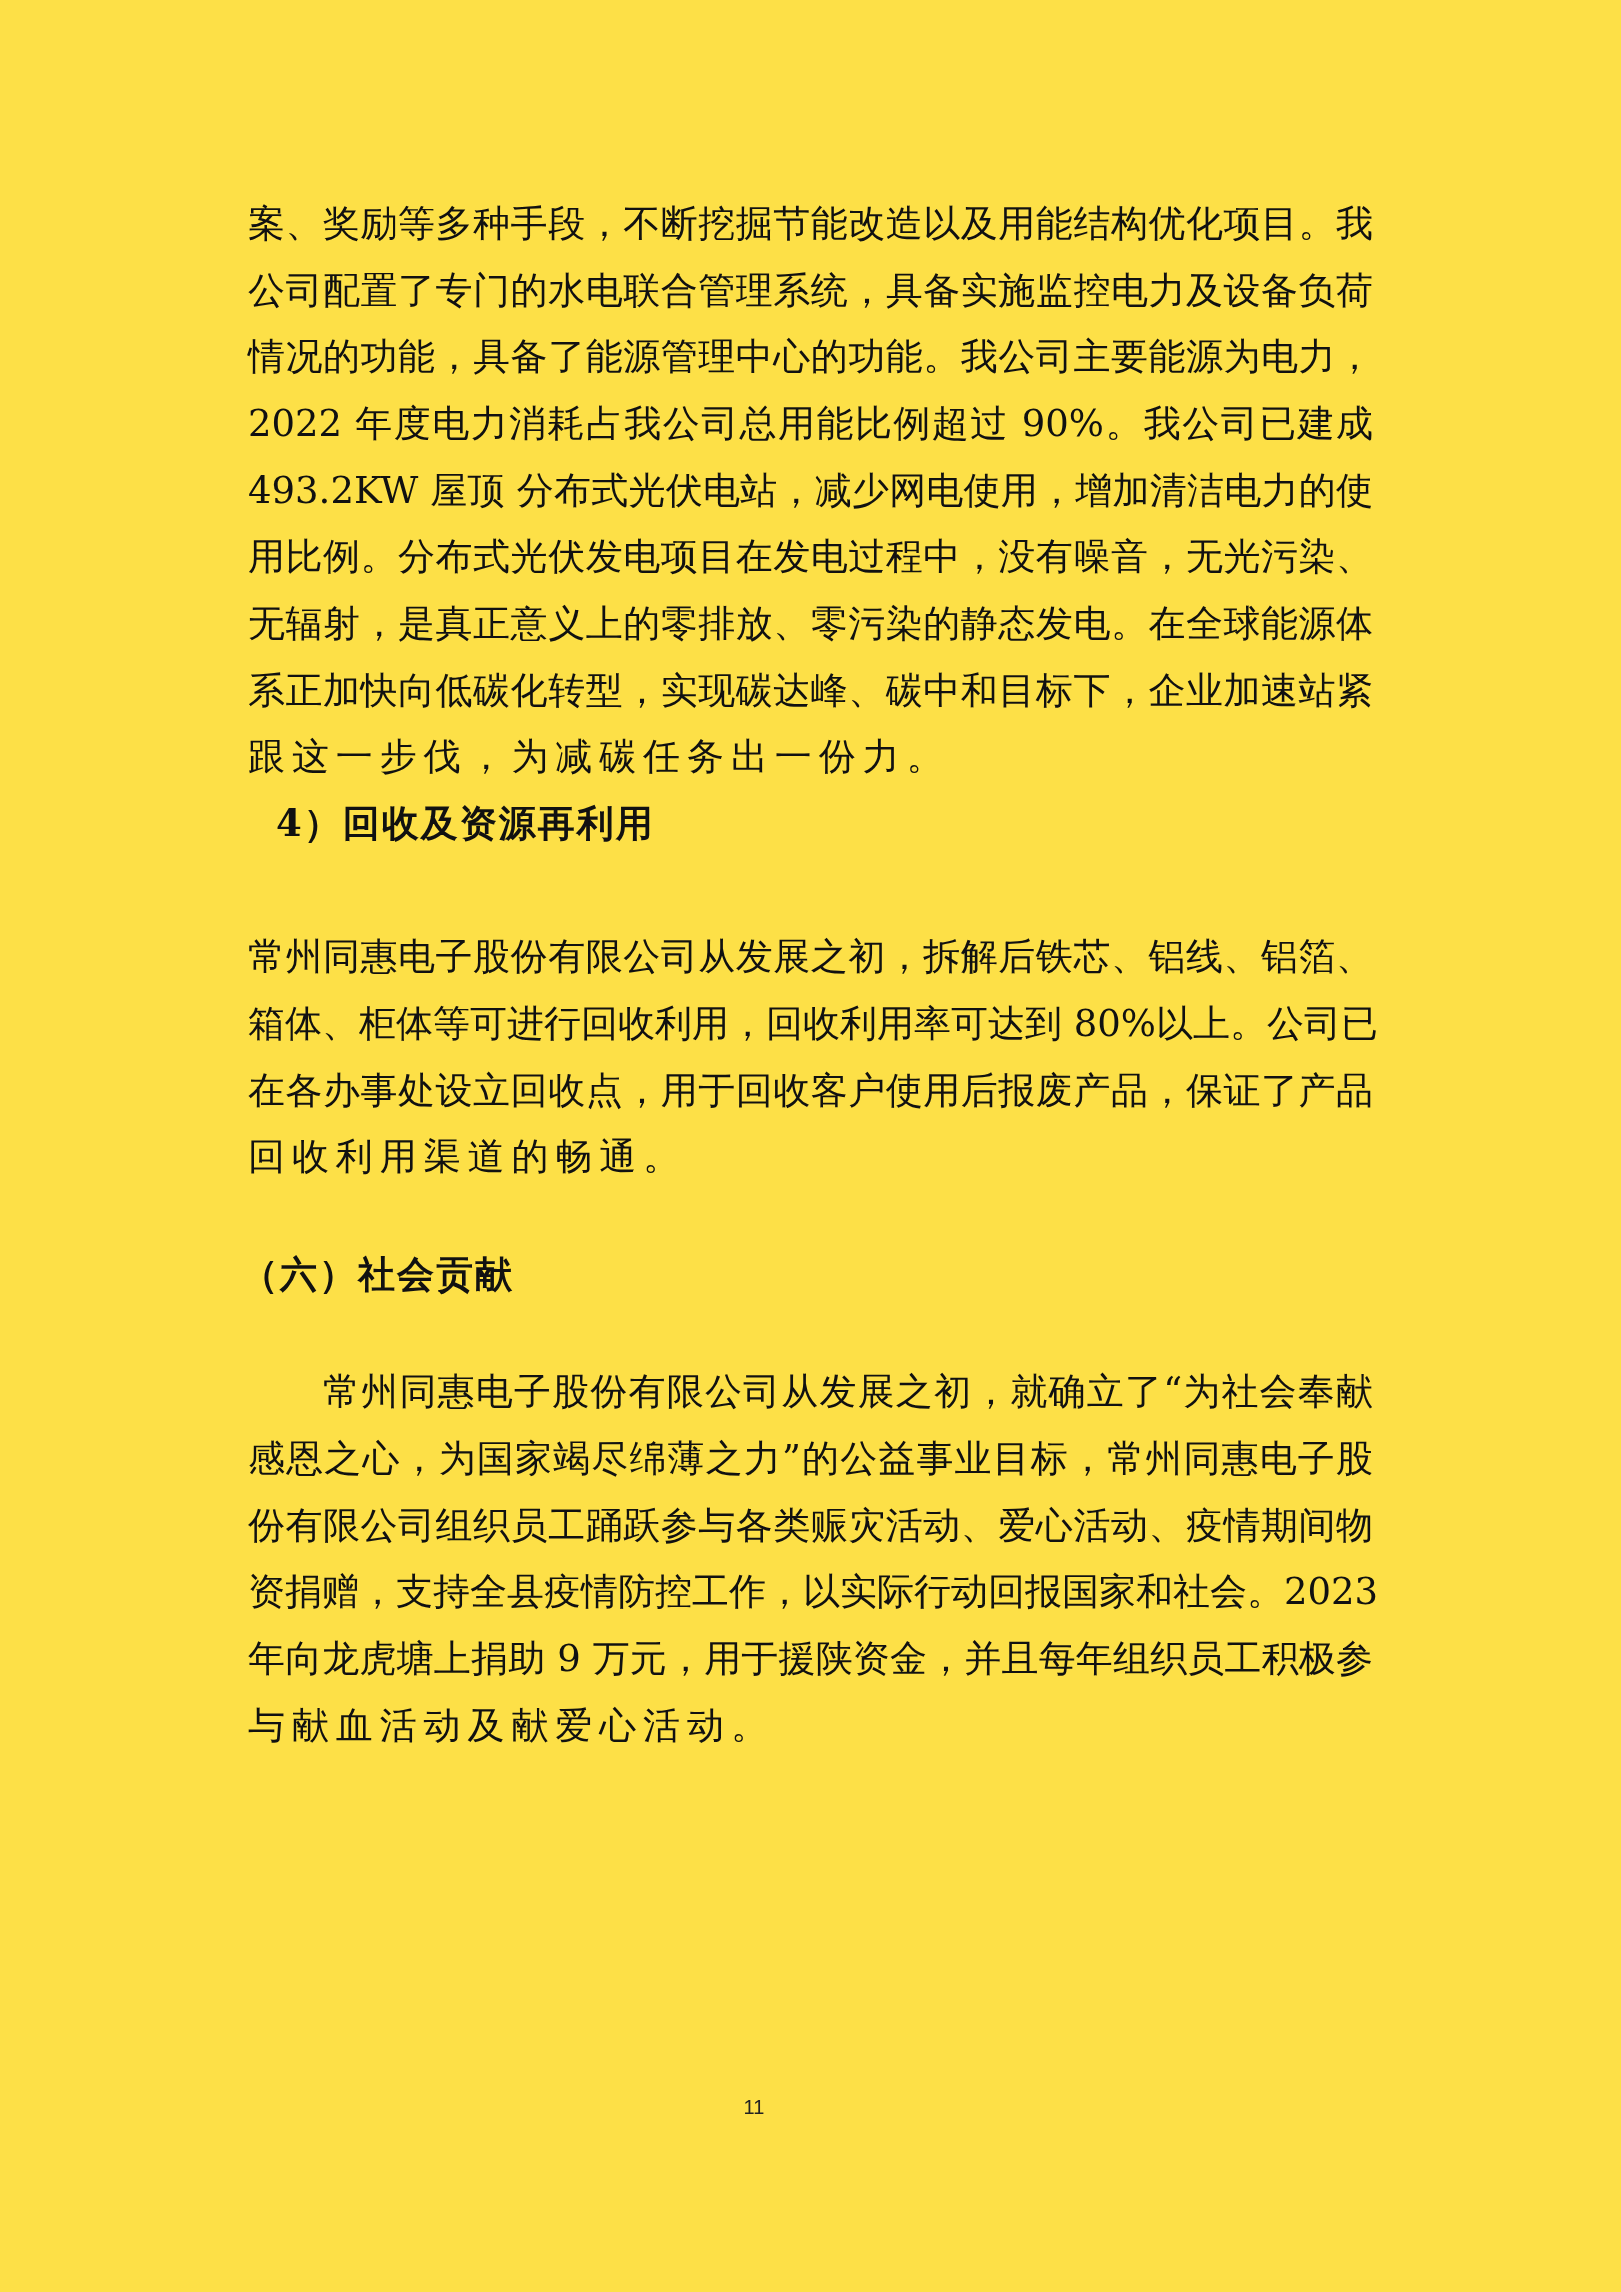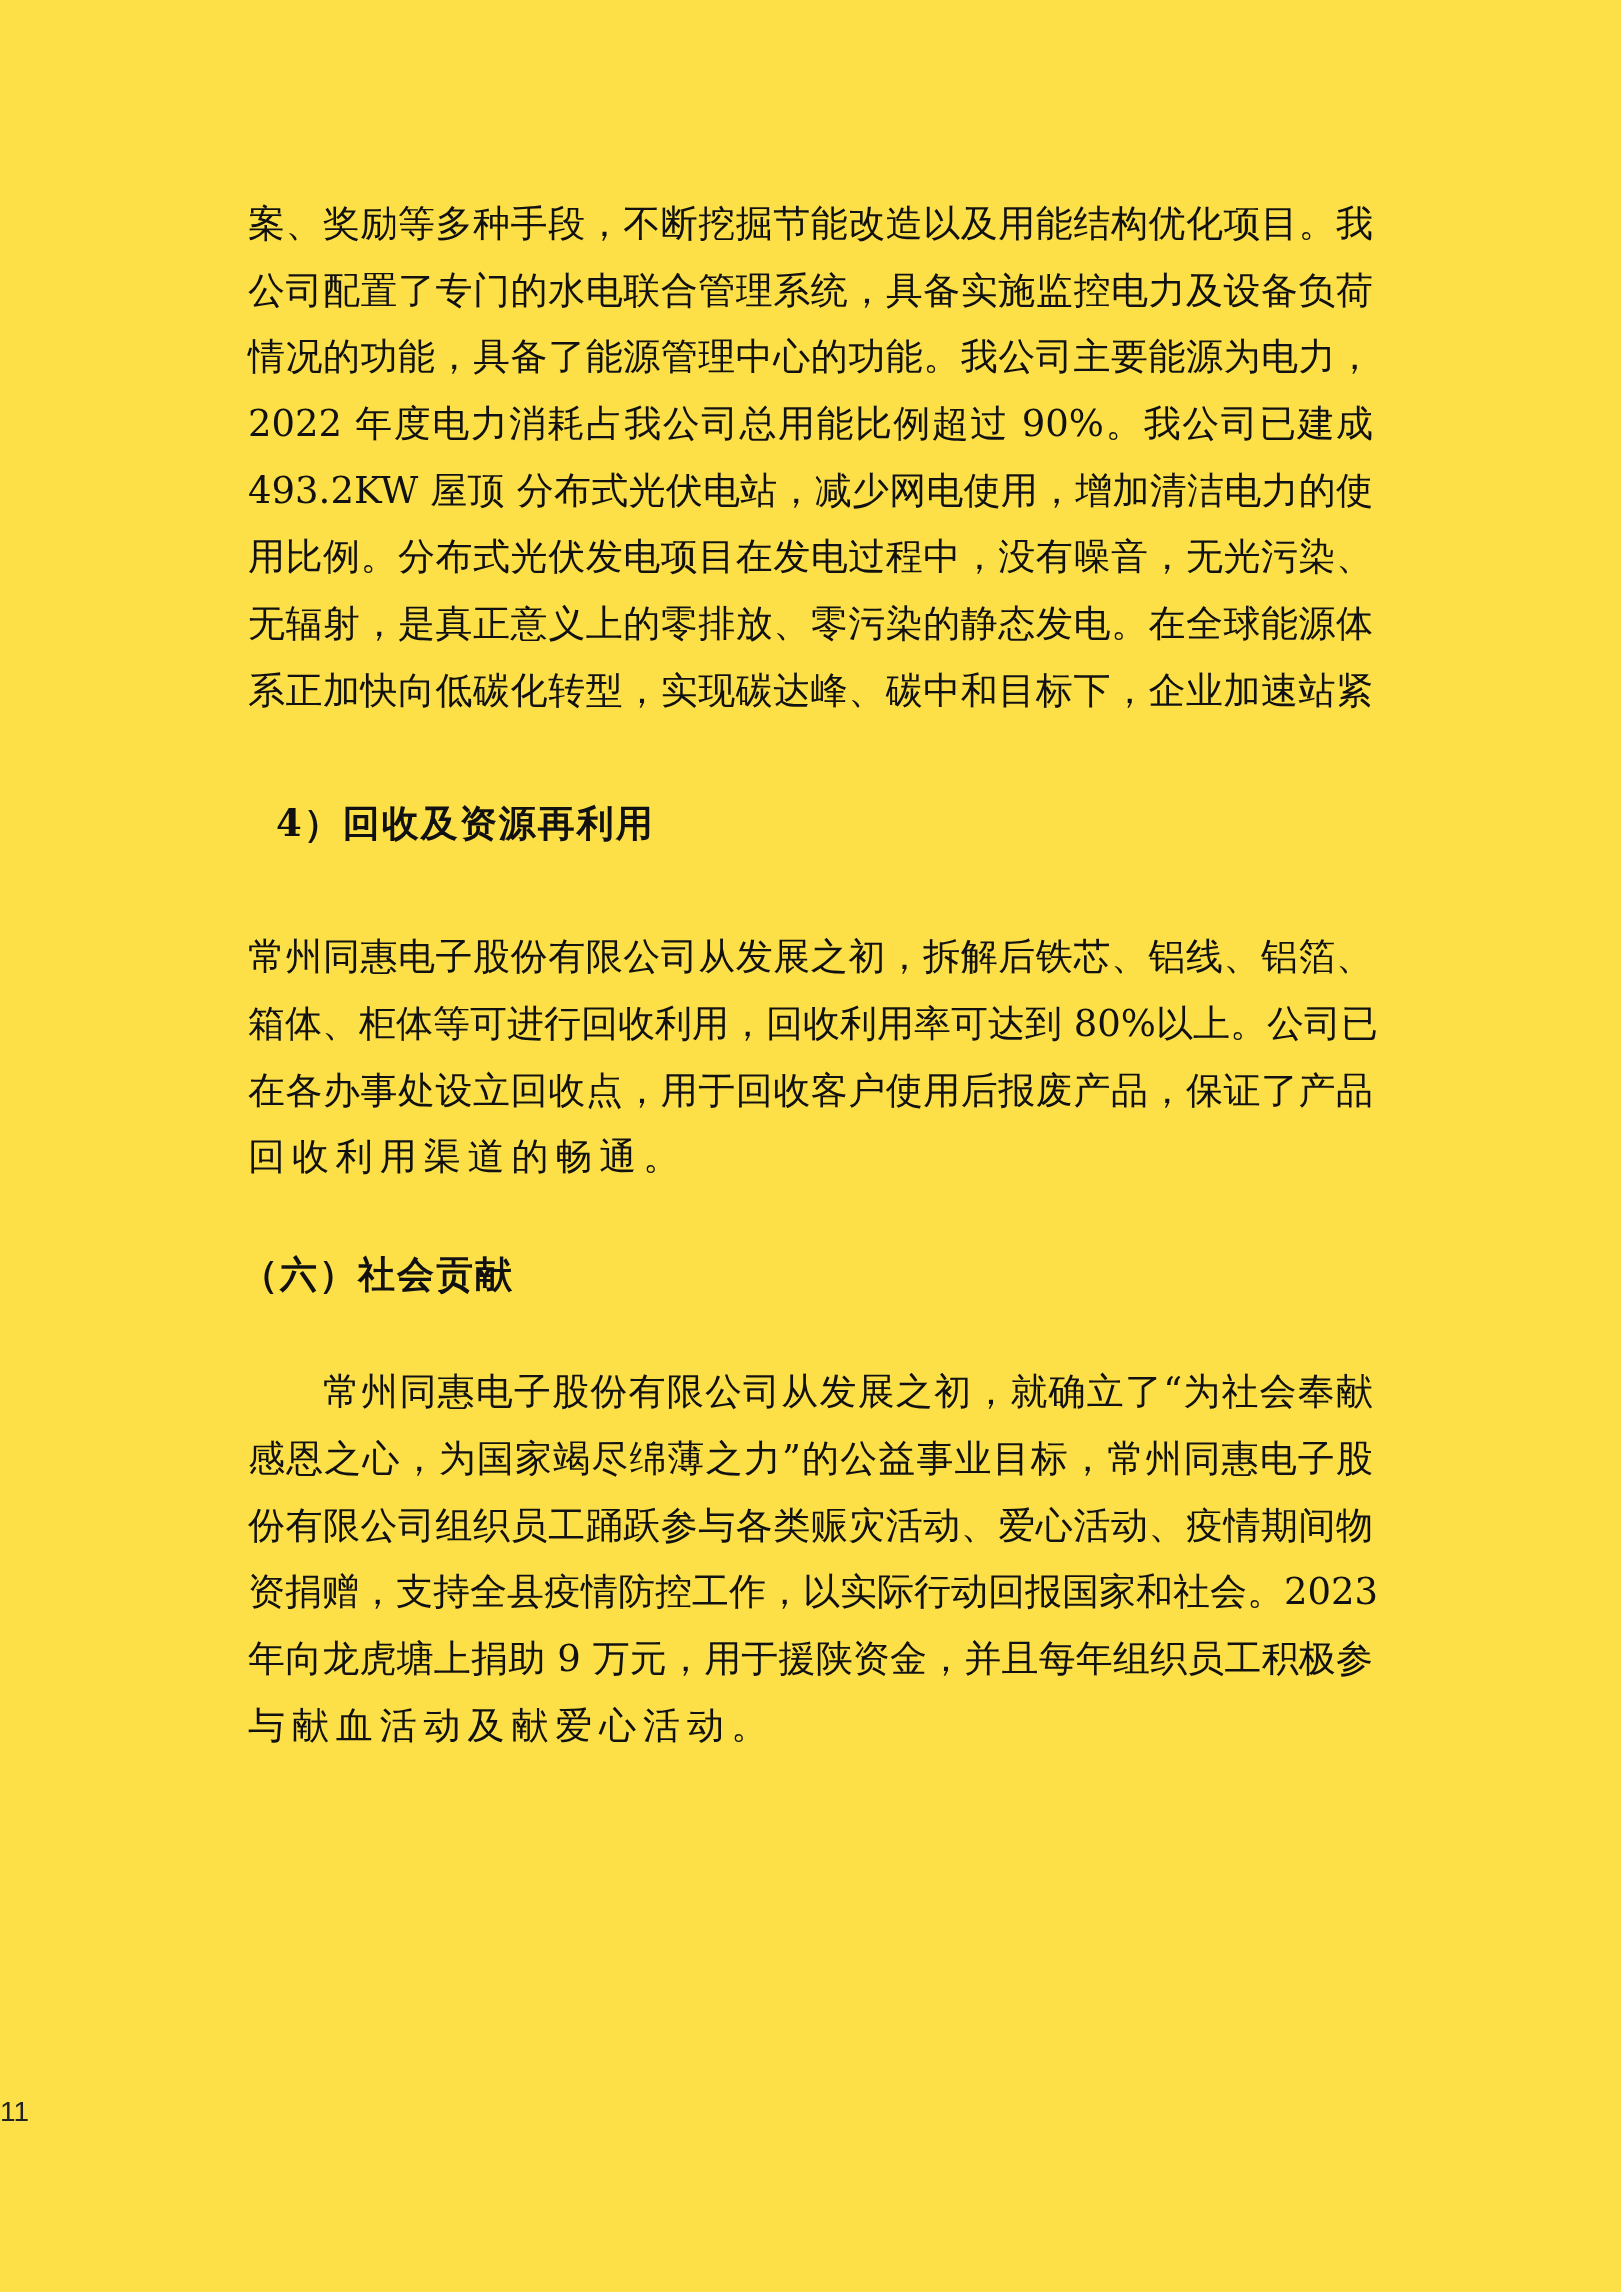--- a/index.html
+++ b/index.html
@@ -6,36 +6,37 @@
   body { width: 1621px; height: 2293px; position: relative; overflow: hidden;
          font-family: "DejaVu Serif", "Liberation Serif", serif; color: #111111; }
   .page { position: absolute; left: 0; top: 0; width: 1621px; height: 2293px; background: #fde047; }
   .line { position: absolute; left: 248px; width: 1125px; height: 67px; line-height: 67px;
           font-size: 37px; white-space: nowrap; text-align: justify; text-align-last: justify;
           letter-spacing: 0px; }
   .line.last { text-align-last: left; letter-spacing: 6.9px; }
   .indent { left: 323px; width: 1050px; }
   .heading { position: absolute; font-size: 37px; font-weight: bold; line-height: 67px;
              white-space: nowrap; letter-spacing: 2px; }
-  .page-number { position: absolute; left: 0; width: 1508px; top: 2096px; 
-                 font-family: "Liberation Sans", sans-serif; font-size: 28px; color: #222; }
+  .page-number { position: absolute; left: 0; width: 1508px; top: 2096px; text-align: center;
+                 font-family: "Liberation Sans", sans-serif; font-size: 20px; color: #222; }
 </style>
 </head>
 <body>
 
 <div class="page">
 
   <div class="line" style="top:190px">案、奖励等多种手段，不断挖掘节能改造以及用能结构优化项目。我</div>
   <div class="line" style="top:257px">公司配置了专门的水电联合管理系统，具备实施监控电力及设备负荷</div>
   <div class="line" style="top:323px">情况的功能，具备了能源管理中心的功能。我公司主要能源为电力，</div>
   <div class="line" style="top:390px">2022 年度电力消耗占我公司总用能比例超过 90%。我公司已建成</div>
   <div class="line" style="top:457px">493.2KW 屋顶 分布式光伏电站，减少网电使用，增加清洁电力的使</div>
   <div class="line" style="top:523px">用比例。分布式光伏发电项目在发电过程中，没有噪音，无光污染、</div>
   <div class="line" style="top:590px">无辐射，是真正意义上的零排放、零污染的静态发电。在全球能源体</div>
   <div class="line" style="top:657px">系正加快向低碳化转型，实现碳达峰、碳中和目标下，企业加速站紧</div>
+  <div class="line last" style="top:723px">跟这一步伐，为减碳任务出一份力。</div>
 
   <div class="heading" style="left:276px; top:790px;">4）回收及资源再利用</div>
 
   <div class="line" style="top:923px">常州同惠电子股份有限公司从发展之初，拆解后铁芯、铝线、铝箔、</div>
   <div class="line" style="top:990px">箱体、柜体等可进行回收利用，回收利用率可达到 80%以上。公司已</div>
   <div class="line" style="top:1057px">在各办事处设立回收点，用于回收客户使用后报废产品，保证了产品</div>
   <div class="line last" style="top:1123px">回收利用渠道的畅通。</div>
 
   <div class="heading" style="left:241px; top:1241px;">（六）社会贡献</div>
 

